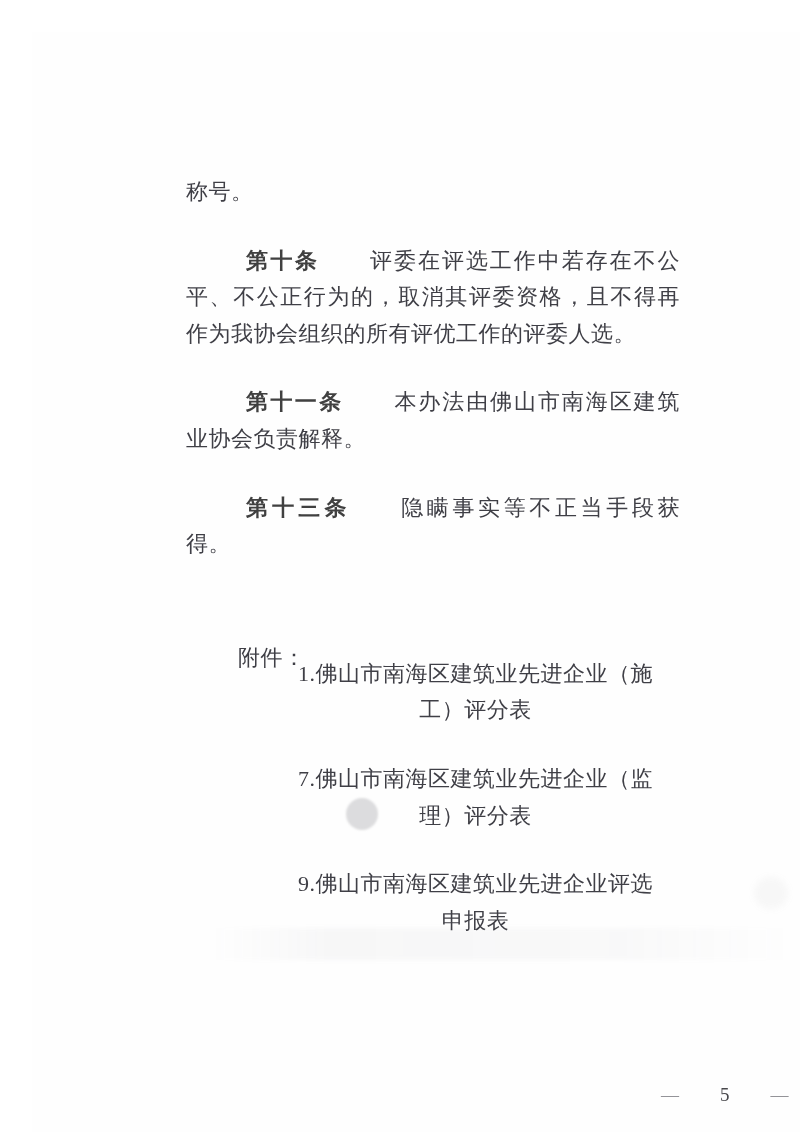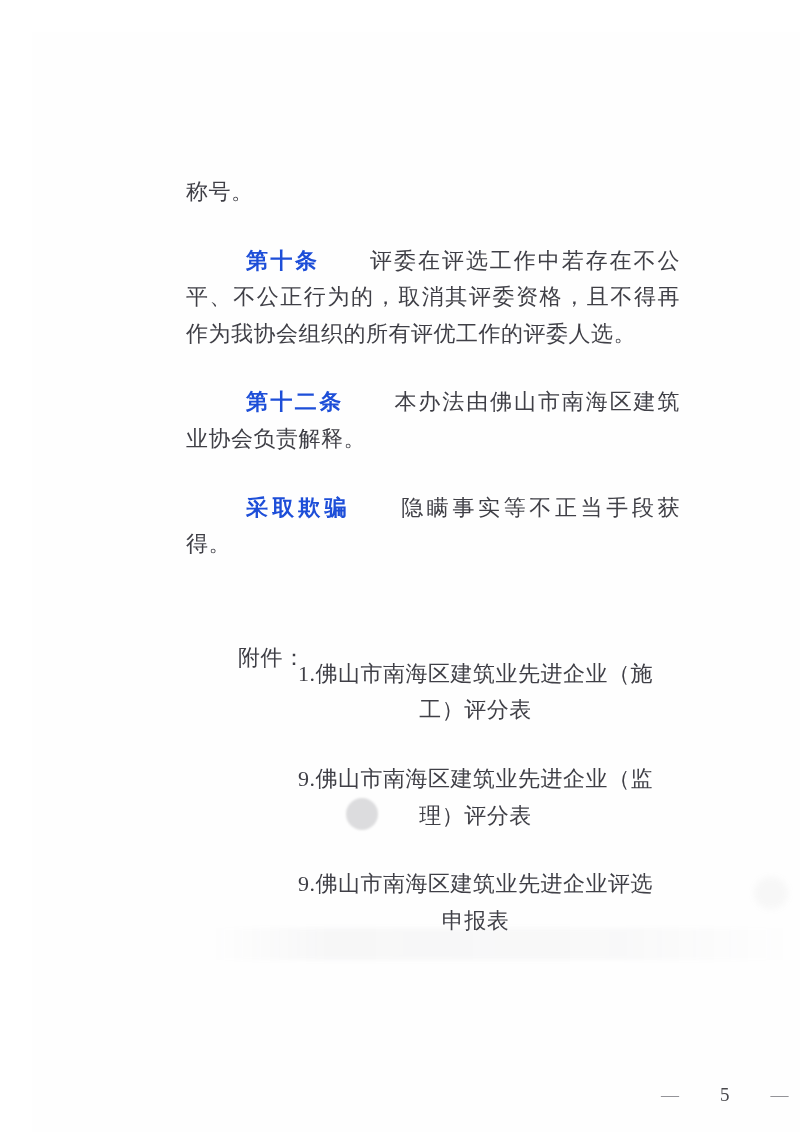--- a/index.html
+++ b/index.html
@@ -34,21 +34,21 @@
   }
 
   .para { text-indent: 2em; }
 
   .continuation { text-indent: 0; }
 
   
   .art-num {
     font-weight: bold;
     font-family: "Liberation Sans", "DejaVu Sans", sans-serif;
-    color: #1d4ed8;
+    color: #404040;
     margin-right: 0.85em;
     letter-spacing: 1px;
   }
 
   
   .attachments {
     position: relative;
     margin-top: 45px;
     padding-left: 101px;
     text-align: left;
@@ -116,28 +116,28 @@
 
 <div class="page">
 
   <div class="content">
 
     <p class="continuation">称号。</p>
 
     <p class="para"><span class="art-num">第十条</span><span>评委在评选工作中若存在不公平、不公正行为的，取消其评委资格，且不得再作为我协会组织的所有评优工作的评委人选。</span></p>
 
 
-    <p class="para"><span class="art-num">第十二条</span><span>本办法由佛山市南海区建筑业协会负责解释。</span></p>
+    <p class="para"><span class="art-num">第十一条</span><span>本办法由佛山市南海区建筑业协会负责解释。</span></p>
 
-    <p class="para"><span class="art-num">采取欺骗</span><span>隐瞒事实等不正当手段获得。</span></p>
+    <p class="para"><span class="art-num">第十三条</span><span>隐瞒事实等不正当手段获得。</span></p>
 
     <div class="attachments">
       <span class="att-label">附件：</span>
       <div class="att-item">1.佛山市南海区建筑业先进企业（施工）评分表</div>
-      <div class="att-item">9.佛山市南海区建筑业先进企业（监理）评分表</div>
+      <div class="att-item">7.佛山市南海区建筑业先进企业（监理）评分表</div>
       <div class="att-item">9.佛山市南海区建筑业先进企业评选申报表</div>
     </div>
 
   </div>
 
   <div class="page-num"><span class="dash">—</span><span class="num">5</span><span class="dash">—</span></div>
 
   <div class="smudge-band"></div>
   <div class="smudge-dot"></div>
   <div class="smudge-soft"></div>

